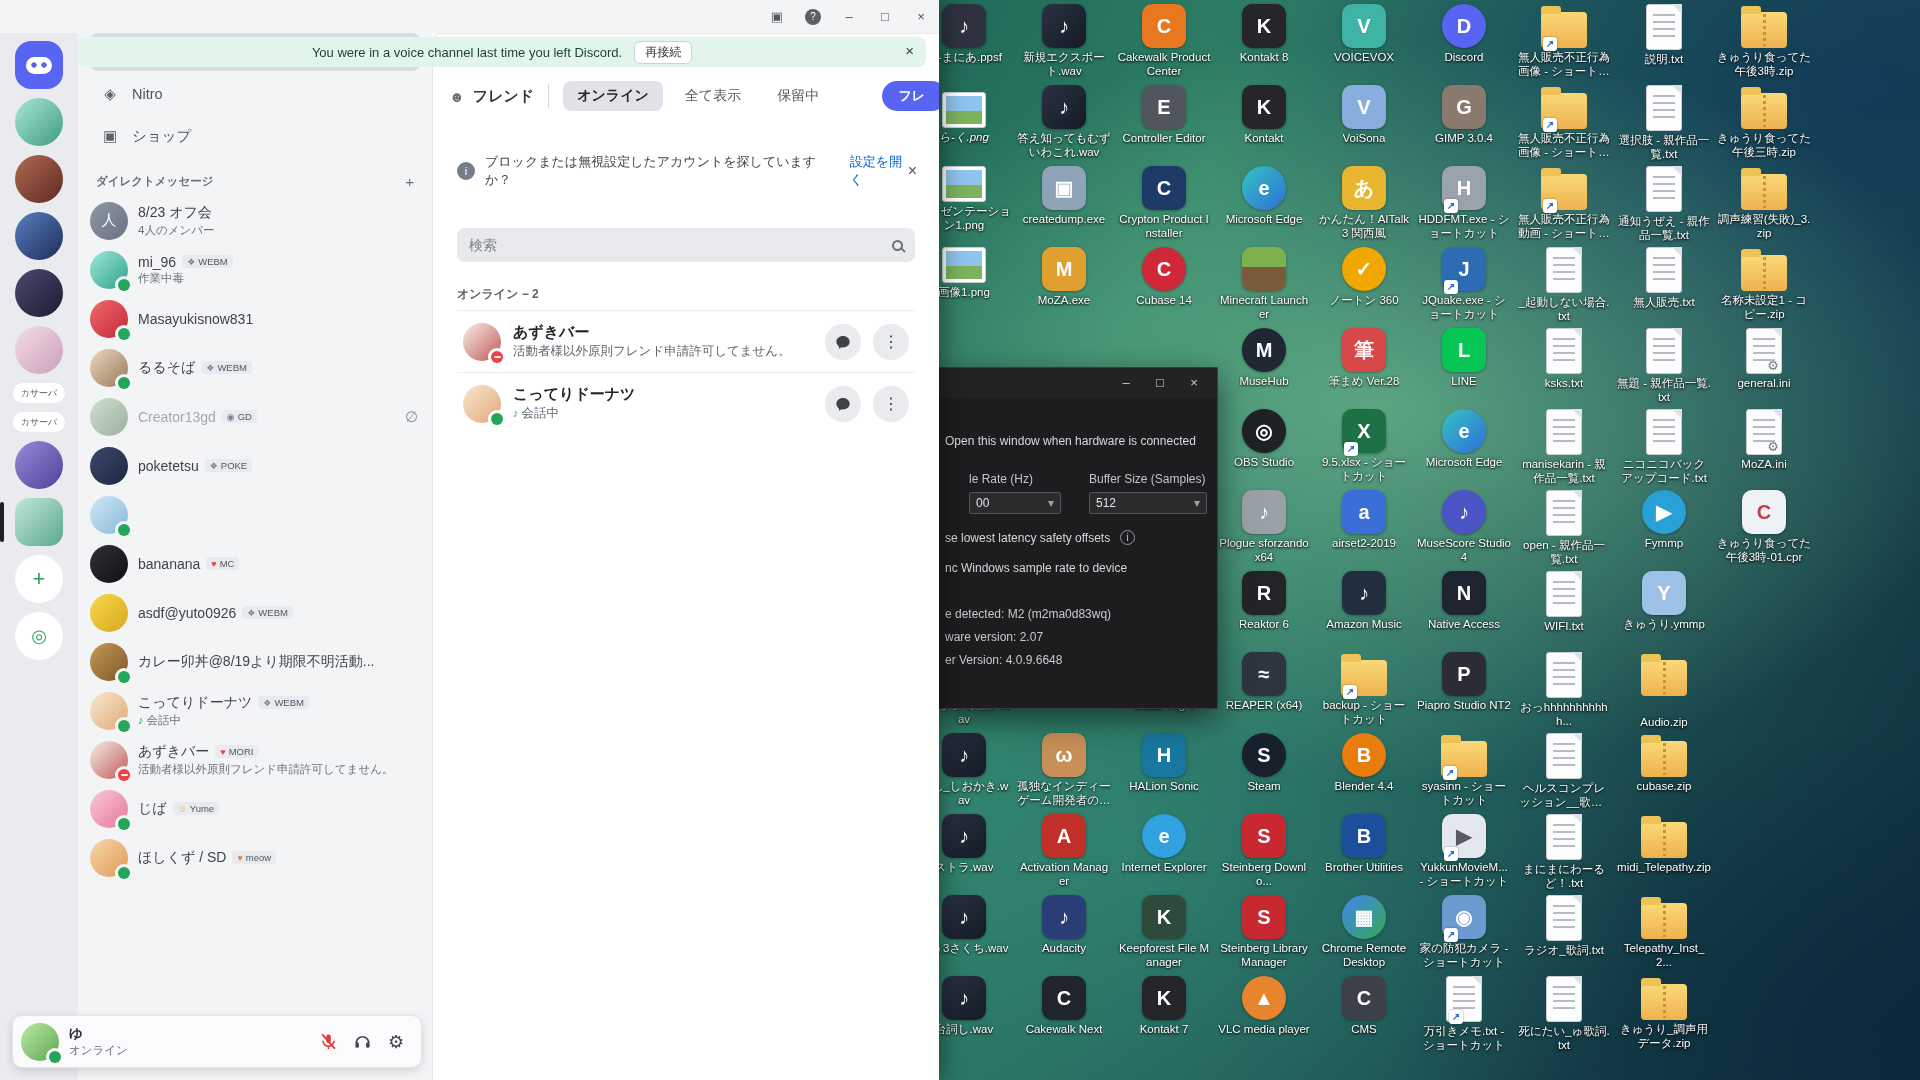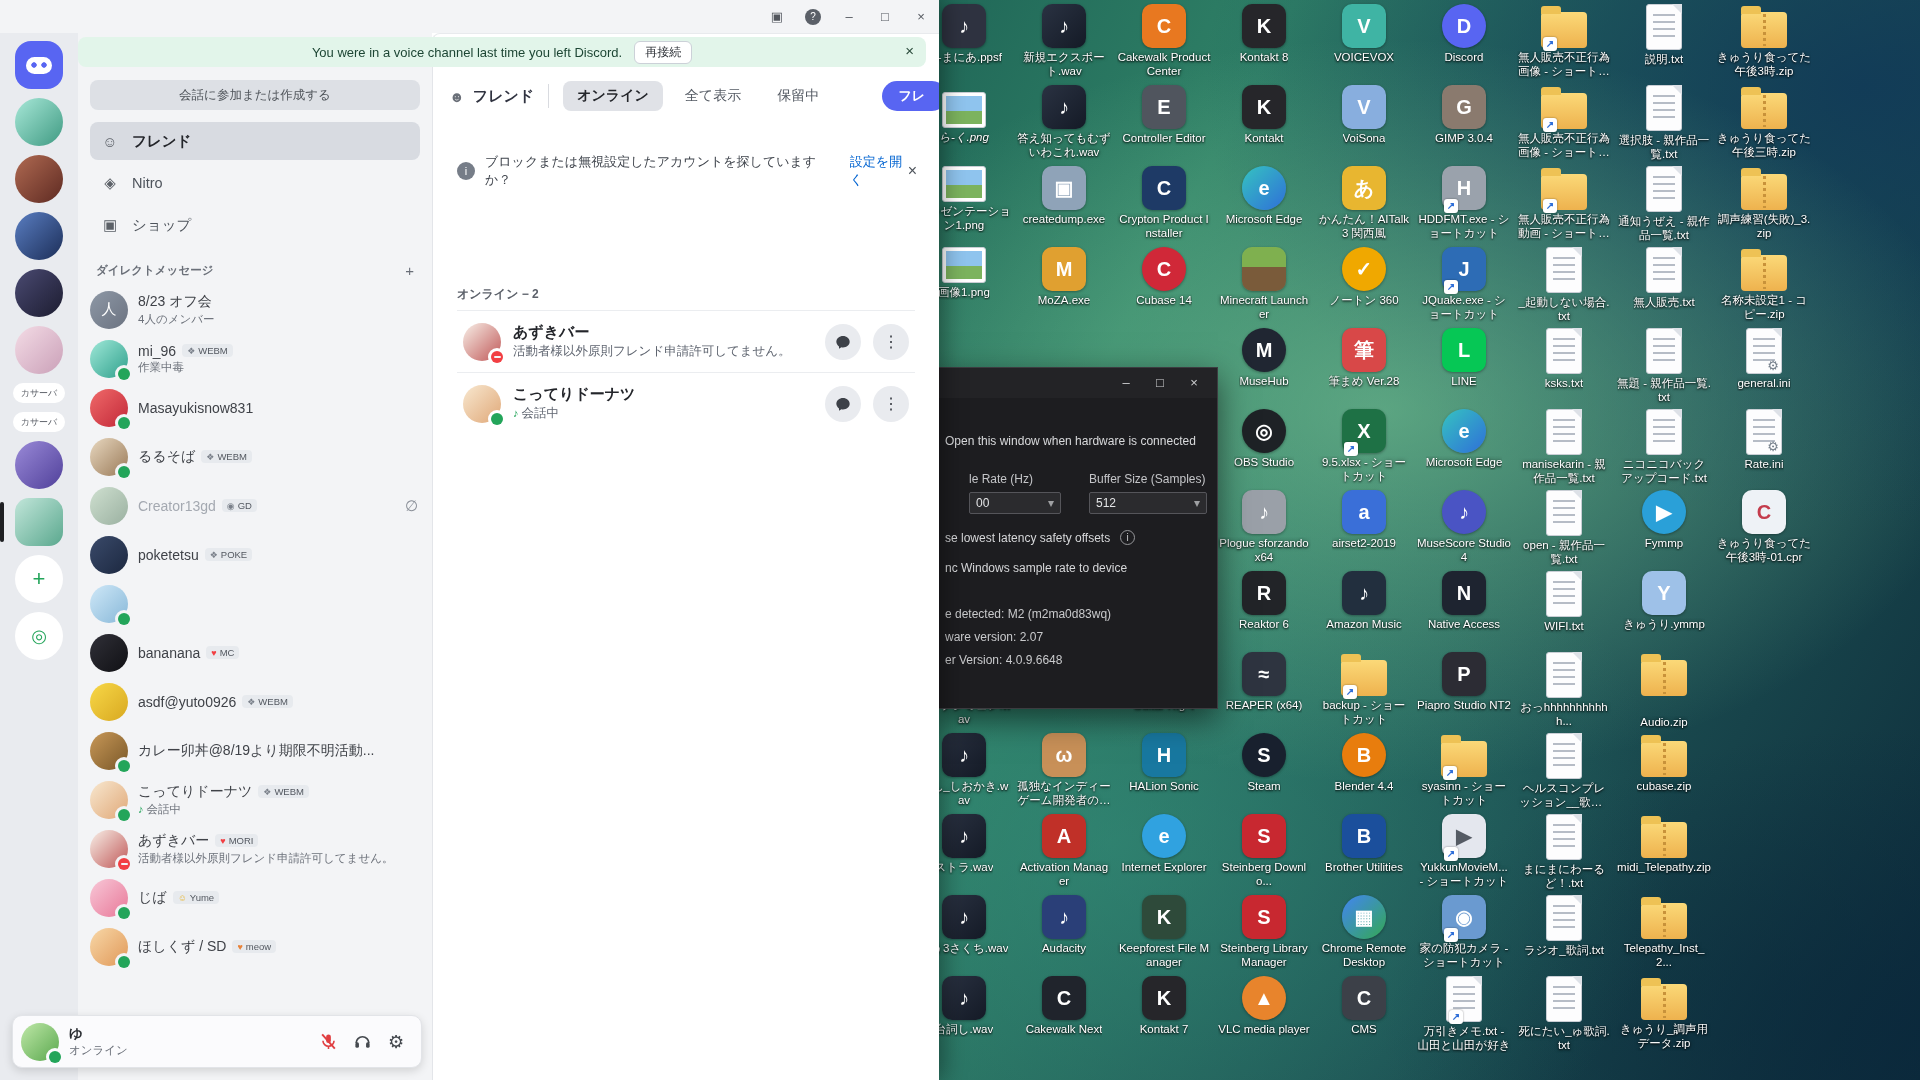--- a/index.html
+++ b/index.html
@@ -557,21 +557,21 @@
           <span>◉</span>
           <b class="sc">↗</b>
         </div>
         <div class="dlbl">家の防犯カメラ - ショートカット</div>
       </div>
       <div class="dicon" style="left: 1414px; top: 976px;">
         <div class="art k-txt">
           <i class="lines"></i>
           <b class="sc">↗</b>
         </div>
-        <div class="dlbl">万引きメモ.txt - 山田と山田が好き</div>
+        <div class="dlbl">万引きメモ.txt - ショートカット</div>
       </div>
       <div class="dicon" style="left: 1514px; top: 4px;">
         <div class="art k-folder">
           <b class="sc">↗</b>
         </div>
         <div class="dlbl">無人販売不正行為画像 - ショートカッ...</div>
       </div>
       <div class="dicon" style="left: 1514px; top: 85px;">
         <div class="art k-folder">
           <b class="sc">↗</b>
@@ -733,21 +733,21 @@
           <i class="lines"></i>
           <span class="gear">⚙</span>
         </div>
         <div class="dlbl">general.ini</div>
       </div>
       <div class="dicon" style="left: 1714px; top: 409px;">
         <div class="art k-ini">
           <i class="lines"></i>
           <span class="gear">⚙</span>
         </div>
-        <div class="dlbl">Rate.ini</div>
+        <div class="dlbl">MoZA.ini</div>
       </div>
       <div class="dicon" style="left: 1714px; top: 490px;">
         <div class="art k-app" style="background: rgb(238, 242, 246);">
           <span style="color: rgb(196, 60, 76);">C</span>
         </div>
         <div class="dlbl">きゅうり食ってた午後3時-01.cpr</div>
       </div>
     </div>
 
   <div class="dialog">
@@ -815,21 +815,20 @@
         <div class="rail-item server" style="background: linear-gradient(135deg, rgb(244, 220, 230), rgb(202, 160, 184));"></div>
         <div class="rail-pill">カサーバ</div>
         <div class="rail-pill">カサーバ</div>
         <div class="rail-item server" style="background: linear-gradient(135deg, rgb(154, 138, 216), rgb(80, 64, 154));"></div>
         <div class="rail-item active" style="background: linear-gradient(135deg, rgb(194, 230, 218), rgb(90, 168, 142));"></div>
         <div class="rail-item add">+</div>
         <div class="rail-item explore">◎</div>
       </div>
 
     <div class="sidebar">
-      <div class="side-search">会話に参加または作成する</div>
       <div class="nav" id="nav">
           <div class="nav-item on">
             <span class="nav-ic">☺</span>
             <span>フレンド</span>
           </div>
           <div class="nav-item">
             <span class="nav-ic">◈</span>
             <span>Nitro</span>
           </div>
           <div class="nav-item">
@@ -1058,20 +1057,24 @@
             <div class="tab">保留中</div>
           </div>
         <div class="add-btn">フレ</div>
       </div>
       <div class="info-row">
         <span class="info-badge">i</span>
         <span>ブロックまたは無視設定したアカウントを探していますか？</span>
         <span class="info-link">設定を開く</span>
         <span class="info-x">×</span>
       </div>
+      <div class="search-wrap">
+        <input placeholder="検索" style="">
+        <span class="mag"></span>
+      </div>
       <div class="section-lbl">オンライン − 2</div>
       <div class="friend-list" id="friendlist">
           <div class="frow">
             <div class="av" style="background: linear-gradient(135deg, rgb(248, 240, 232), rgb(192, 88, 88));">
               <span class="dot dnd" style="box-shadow: rgb(255, 255, 255) 0px 0px 0px 3px;"></span>
             </div>
             <div class="f-txt">
               <div class="f-name">あずきバー</div>
               <div class="f-sub"><span>活動者様以外原則フレンド申請許可してません。</span></div>
             </div>

